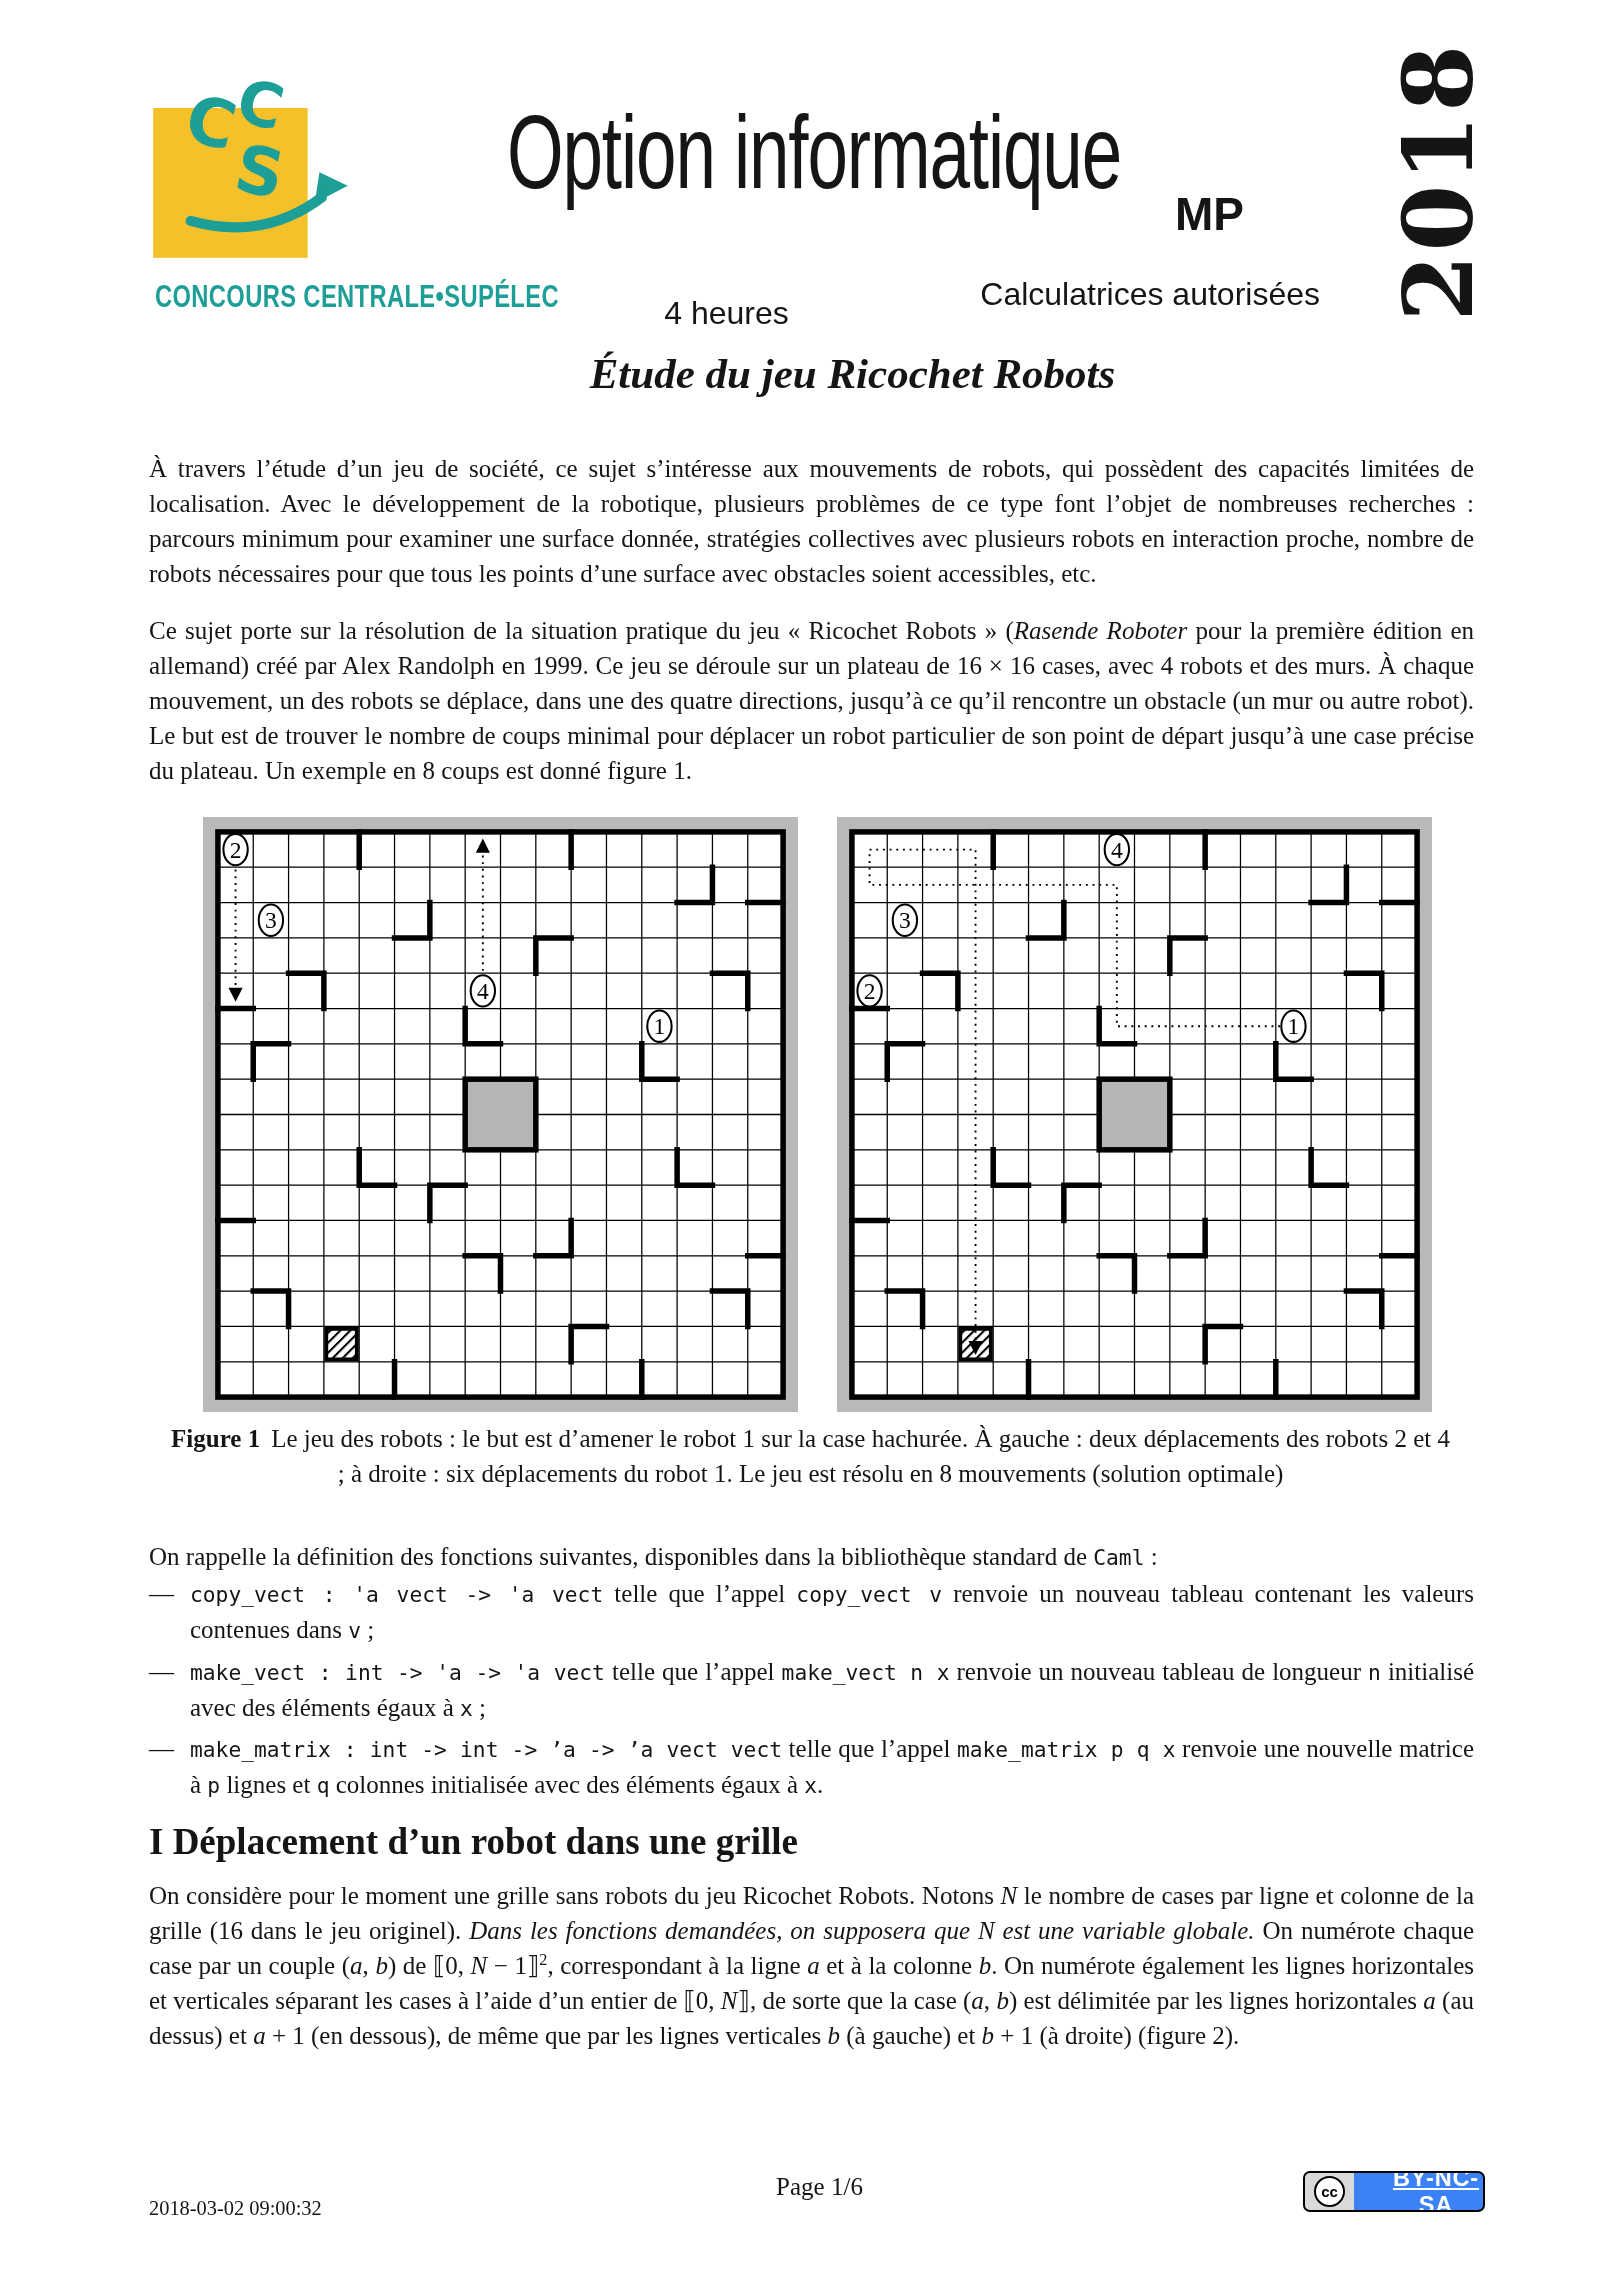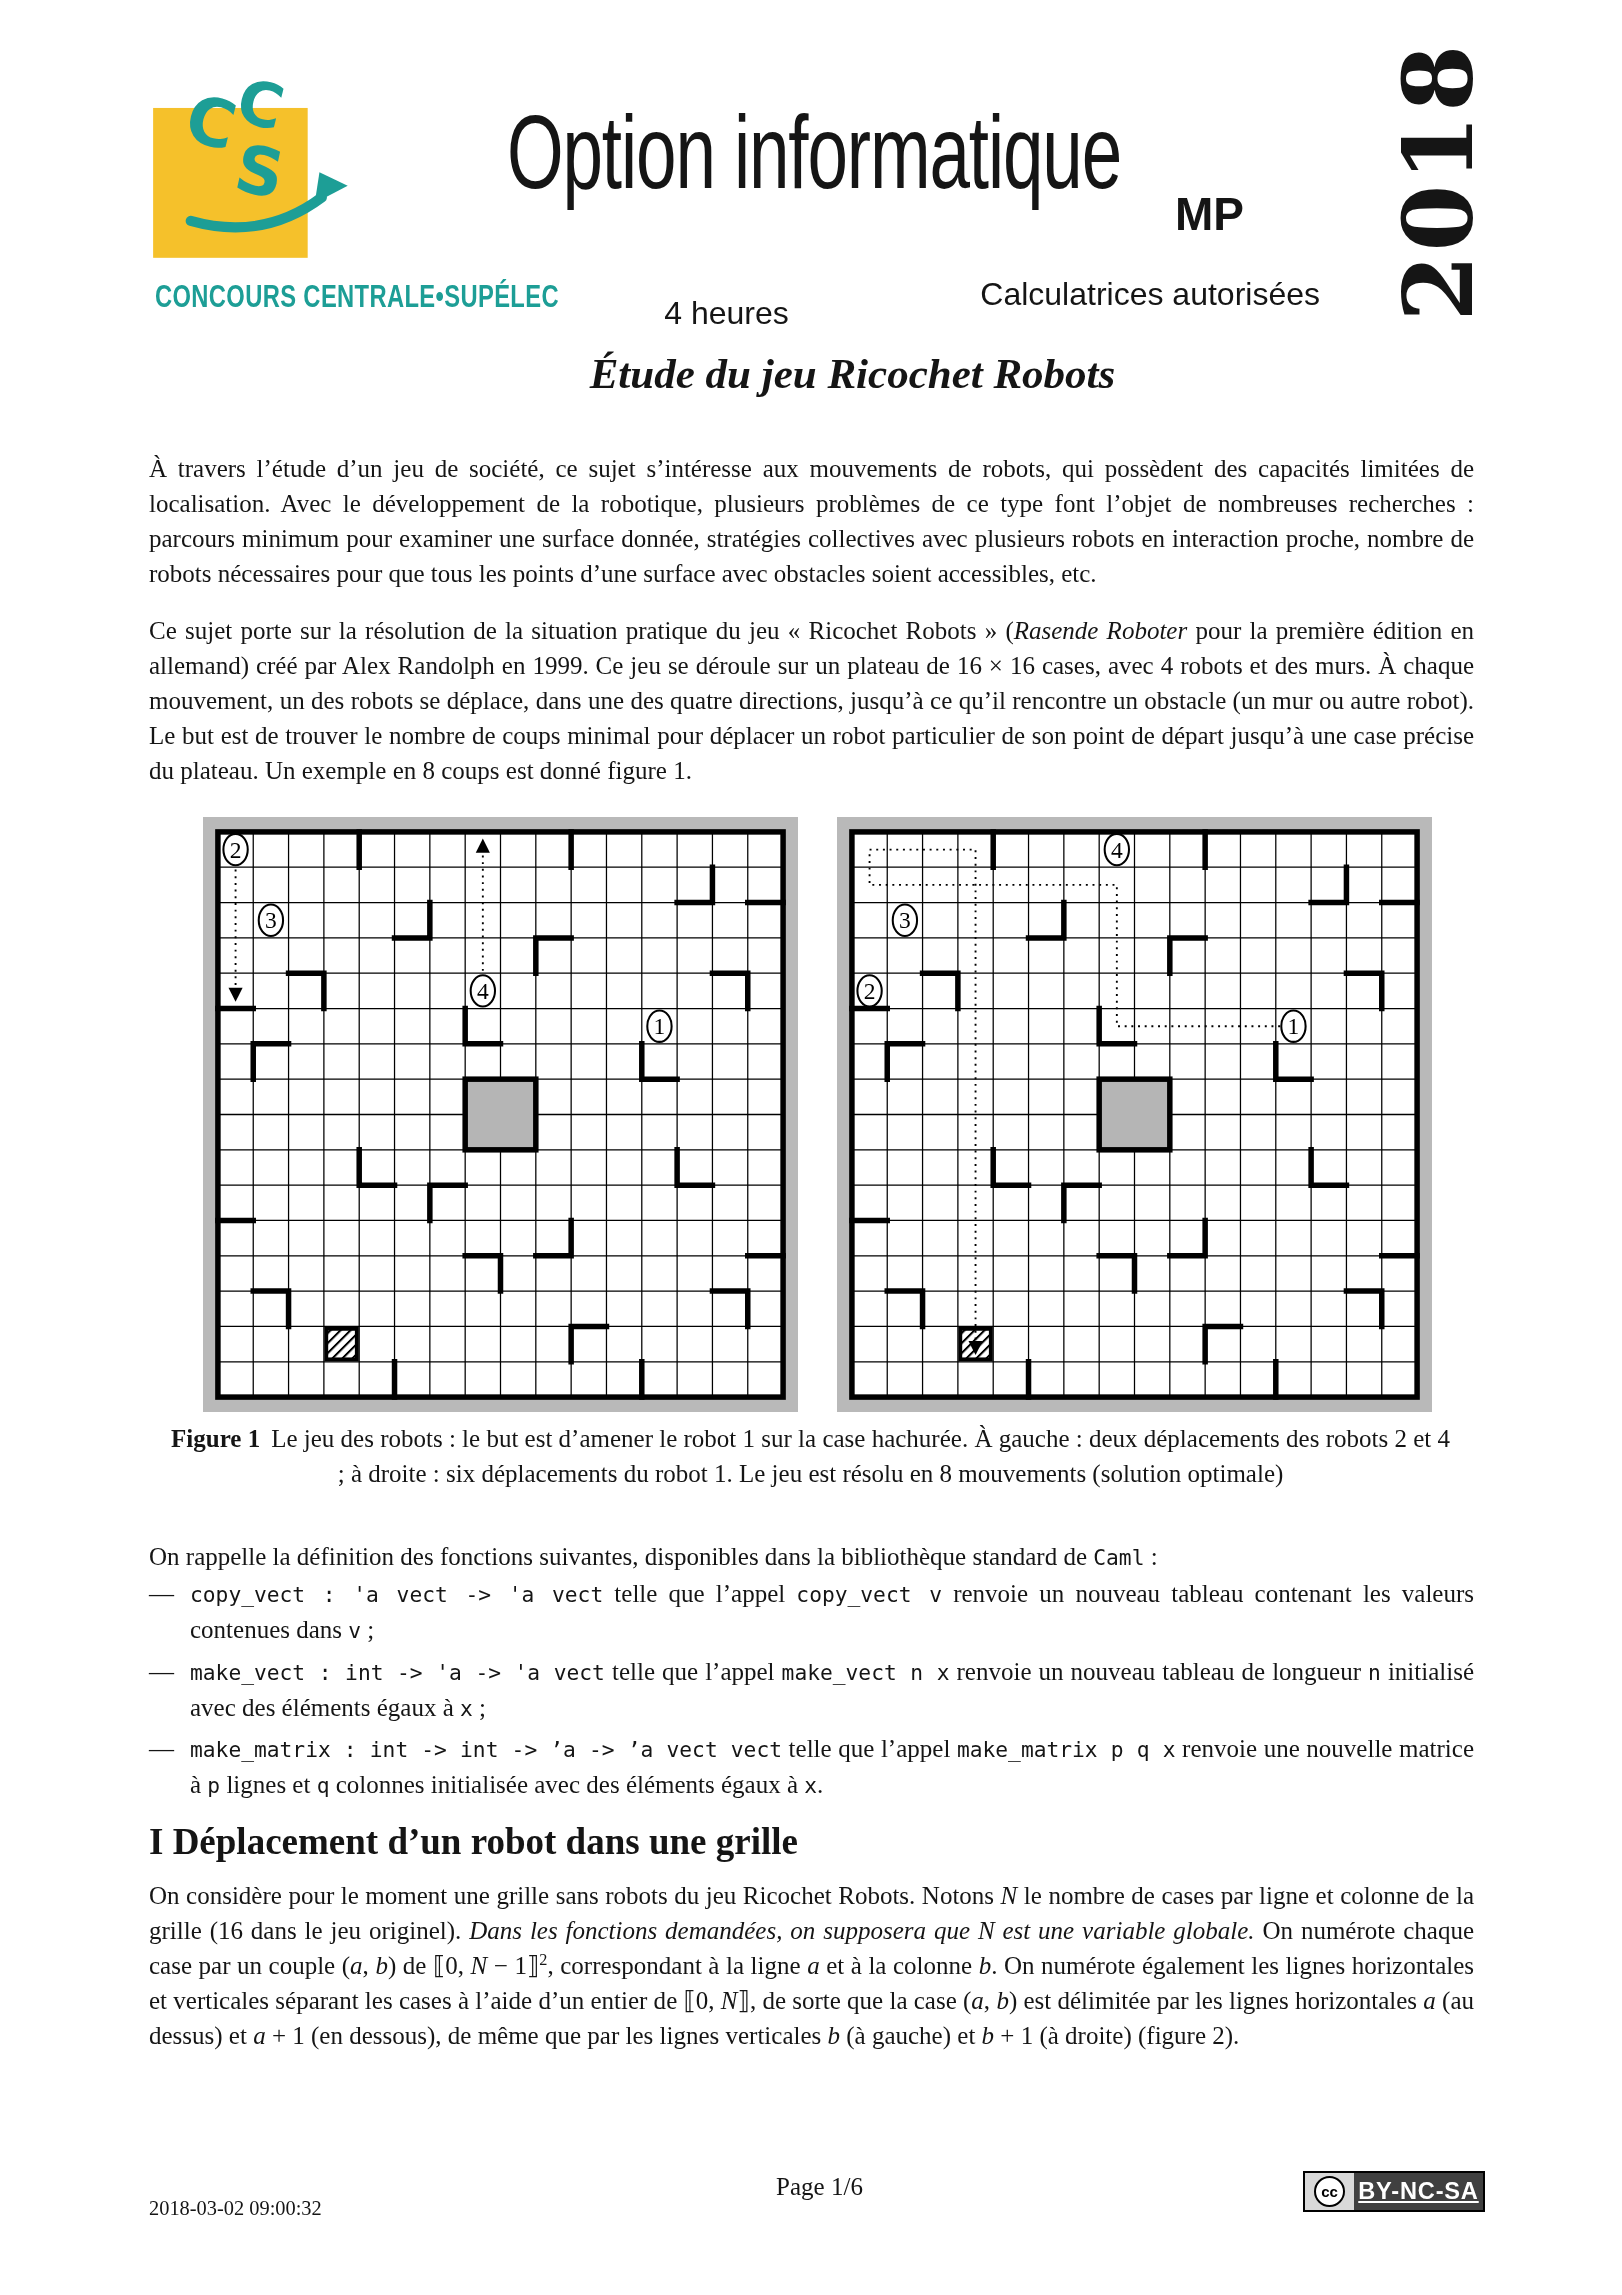--- a/index.html
+++ b/index.html
@@ -39,22 +39,22 @@
   .caml-intro{left:149px;top:1539px;width:1325px;}
   .caml-list{left:149px;top:1576px;width:1325px;}
   .caml-item{position:relative;padding-left:41px;margin-bottom:5.5px;}
   .dash{position:absolute;left:0;top:0;}
   
   .sec-head{left:149px;top:1820px;font-size:37px;font-weight:bold;white-space:nowrap;}
   .sec-para{left:149px;top:1878px;width:1325px;}
   
   .timestamp{left:149px;top:2197px;font-size:20.4px;}
   .pageno{left:8px;top:2173px;width:1623px;text-align:center;font-size:25px;}
-  .cc-badge{left:1303px;top:2171px;width:182px;height:41px;background:#404040;border:2.4px solid #000;
-      border-radius:0;display:flex;align-items:center;overflow:hidden;box-sizing:border-box;}
+  .cc-badge{left:1303px;top:2171px;width:182px;height:41px;background:#3b82f6;border:2.4px solid #000;
+      border-radius:7px;display:flex;align-items:center;overflow:hidden;box-sizing:border-box;gap:35px;}
   .cc-left{width:49px;height:100%;background:#d9d9d9;display:flex;align-items:center;justify-content:center;}
   .cc-circle{width:27px;height:27px;border:2.4px solid #000;border-radius:50%;background:#fff;
       display:flex;align-items:center;justify-content:center;font-family:"Liberation Sans",sans-serif;
       font-weight:bold;font-size:15px;color:#000;}
   .cc-text{flex:1;text-align:center;color:#fff;font-family:"Liberation Sans",sans-serif;
       font-weight:bold;font-size:23.6px;letter-spacing:0.8px;text-decoration:underline;}
 </style>
 </head>
 <body>
 

